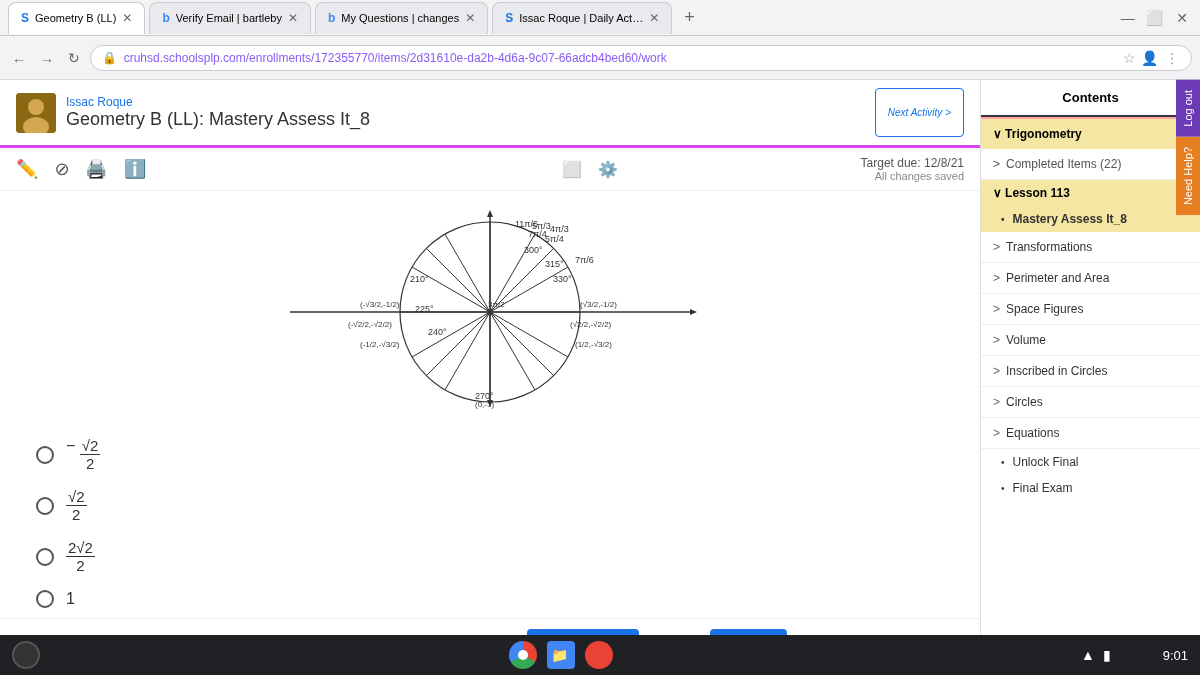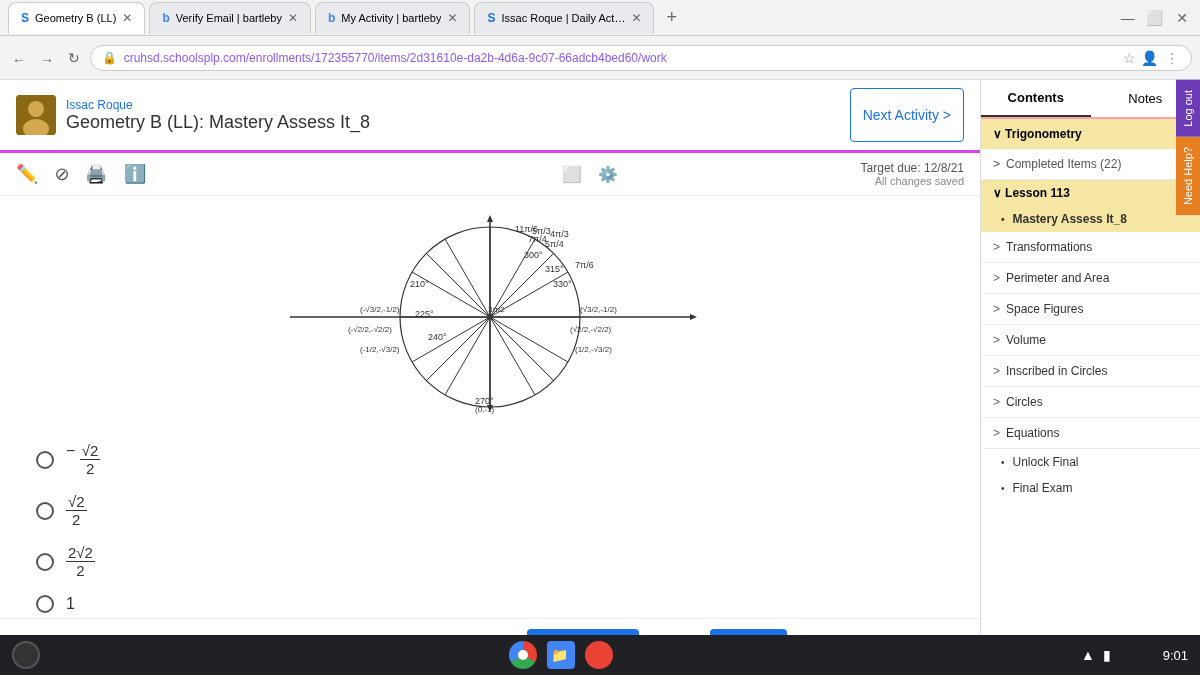--- a/index.html
+++ b/index.html
@@ -83,22 +83,23 @@
     .avatar { width: 40px; height: 40px; border-radius: 4px; background: #8B6914; display: flex; align-items: center; justify-content: center; overflow: hidden; }
     .header-info { display: flex; flex-direction: column; }
     .user-name { font-size: 12px; color: #1a73e8; cursor: pointer; }
     .course-title { font-size: 18px; font-weight: normal; color: #333; }
     .next-activity-btn {
       background: #fff;
       border: 1px solid #1a73e8;
       color: #1a73e8;
       border-radius: 4px;
       padding: 18px 12px;
-      font-size: 14px;
-      cursor: pointer;
+      font-size: 10px;
+      cursor: pointer;
+      font-style: italic;
     }
 
     
     .toolbar {
       display: flex;
       align-items: center;
       justify-content: space-between;
       padding: 8px 16px;
       border-bottom: 1px solid #eee;
     }
@@ -298,21 +299,21 @@
     <span class="tab-title">Geometry B (LL)</span>
     <span class="tab-close">✕</span>
   </div>
   <div class="tab inactive">
     <span style="color:#4285f4;font-weight:bold;font-size:12px;">b</span>
     <span class="tab-title">Verify Email | bartleby</span>
     <span class="tab-close">✕</span>
   </div>
   <div class="tab inactive">
     <span style="color:#4285f4;font-weight:bold;font-size:12px;">b</span>
-    <span class="tab-title">My Activity | bartleby</span>
+    <span class="tab-title">My Questions | changes</span>
     <span class="tab-close">✕</span>
   </div>
   <div class="tab inactive">
     <span style="color:#1a73e8;font-weight:bold;font-size:12px;">S</span>
     <span class="tab-title">Issac Roque | Daily Activity</span>
     <span class="tab-close">✕</span>
   </div>
   <button class="tab-plus">+</button>
   <div style="margin-left:auto;display:flex;gap:4px;">
     <button class="browser-btn">—</button>
@@ -503,21 +504,20 @@
         </button>
         <button class="save-exit-btn">SAVE &amp; EXIT</button>
       </div>
     </div>
   </div>
 
   <div class="right-sidebar">
 
     <div class="sidebar-tabs">
       <button class="sidebar-tab active">Contents</button>
-      <button class="sidebar-tab">Notes</button>
     </div>
 
     <div class="sidebar-content">
 
       <div class="sidebar-section-header" style="background:#f5e6a3;">
         <span>∨ Trigonometry</span>
       </div>
 
       <div class="completed-items">
         <span style="margin-right:6px;color:#555;">&gt;</span>

